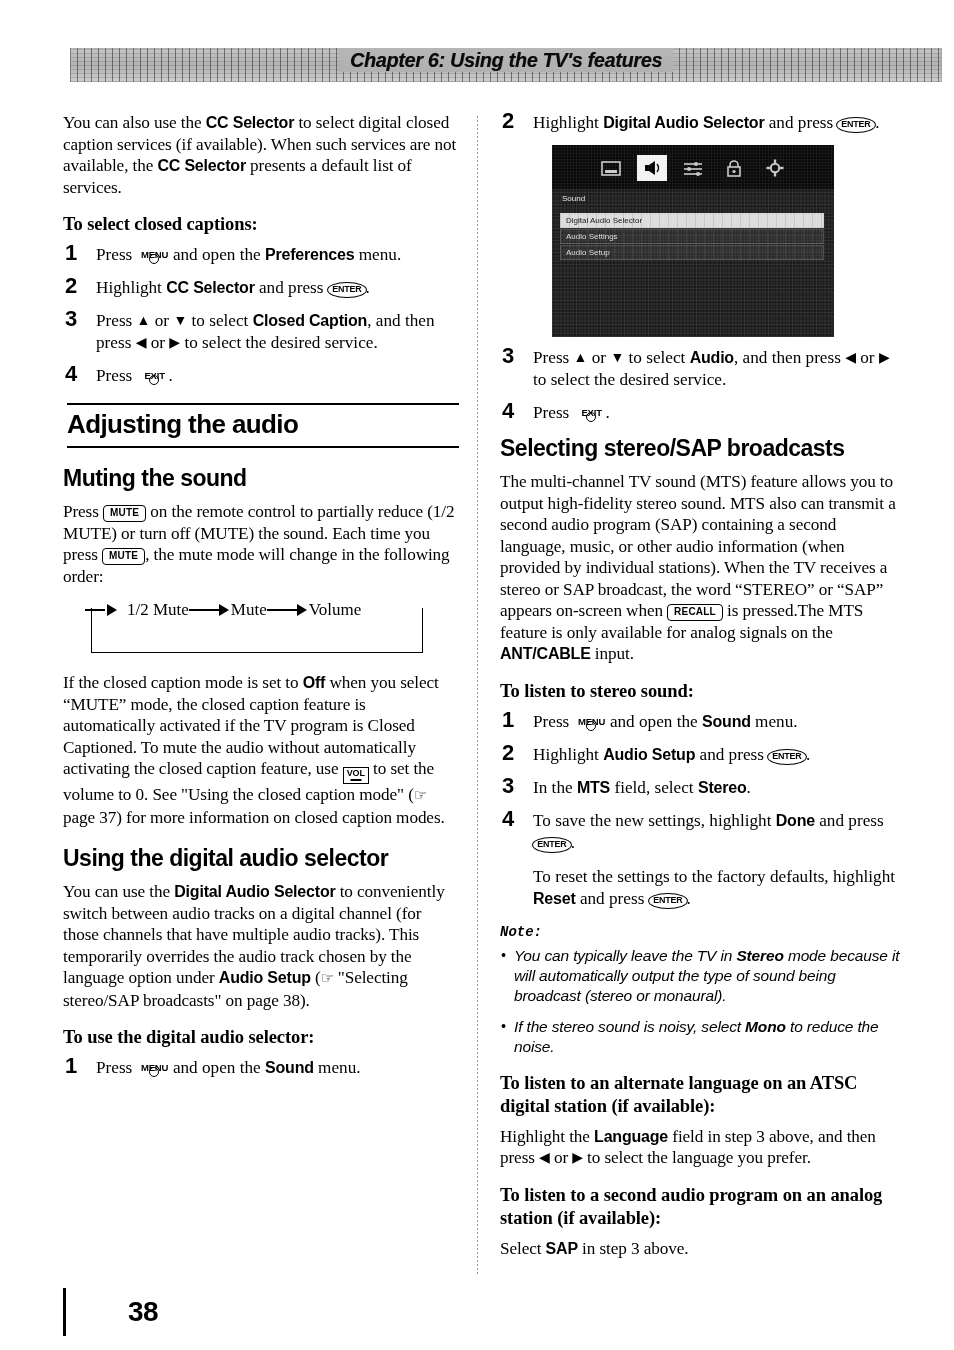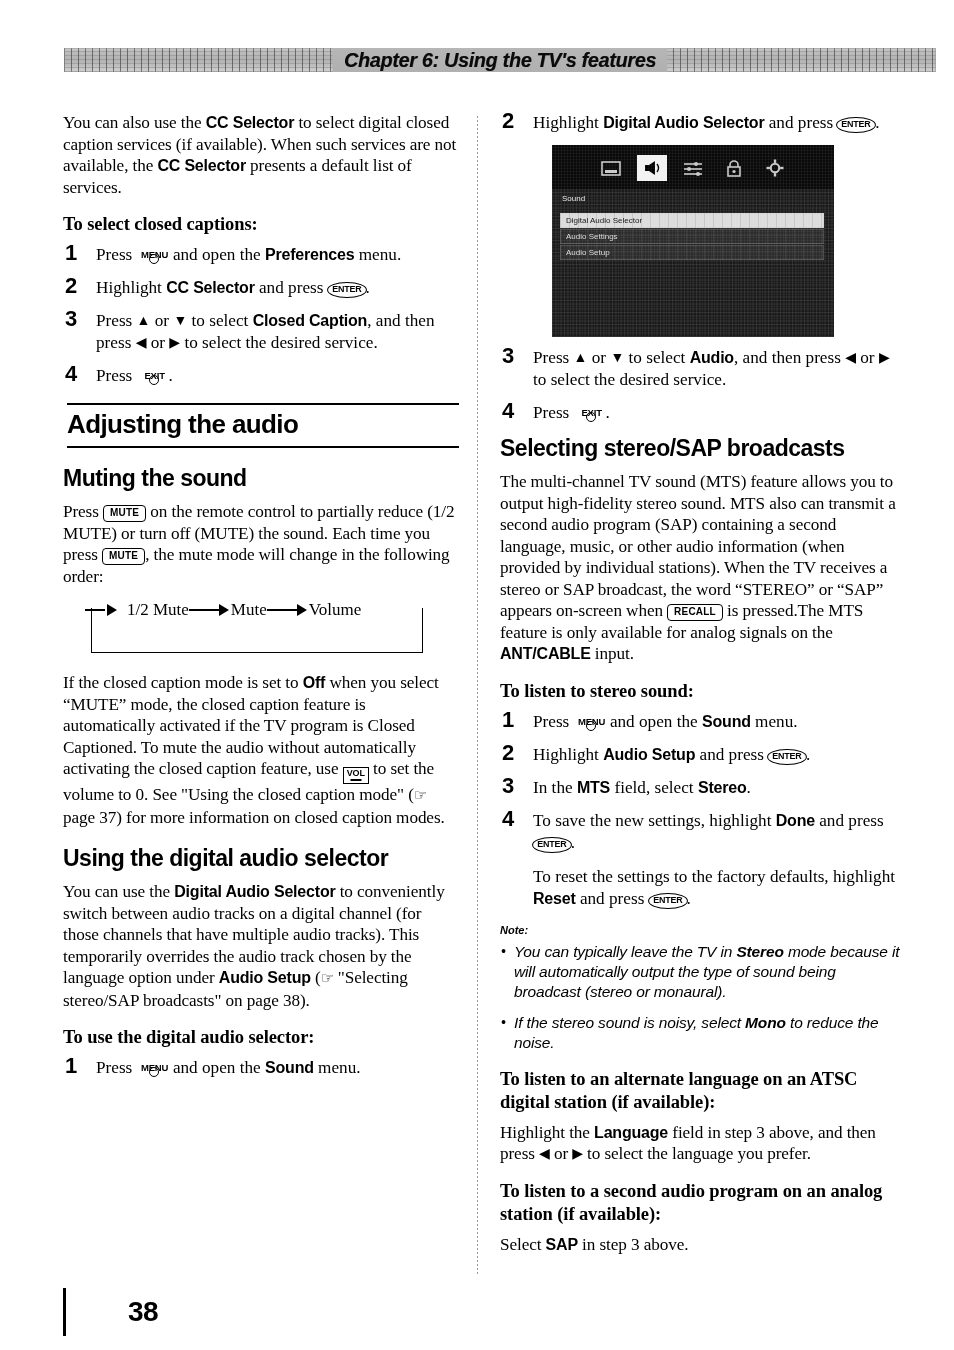--- a/index.html
+++ b/index.html
@@ -13,35 +13,35 @@
     position: relative;
     overflow: hidden;
     font-family: "Liberation Serif", serif;
     color: #000;
     -webkit-font-smoothing: none;
   }
 
   
   .header-band {
     position: absolute;
-    left: 64px;
+    left: 70px;
     top: 48px;
     width: 872px;
-    height: 24px;
+    height: 34px;
     background:
       repeating-linear-gradient(90deg,
         rgba(40,40,40,0.55) 0px, rgba(40,40,40,0.55) 1px,
         rgba(255,255,255,0.0) 1px, rgba(255,255,255,0.0) 7px),
       repeating-linear-gradient(0deg,
         rgba(120,120,120,0.35) 0px, rgba(120,120,120,0.35) 1px,
         rgba(255,255,255,0.0) 1px, rgba(255,255,255,0.0) 4px),
       linear-gradient(180deg, #c9c9c9 0%, #bdbdbd 18%, #b2b2b2 50%, #c4c4c4 82%, #d2d2d2 100%);
     box-shadow: inset 0 0 0 1px rgba(150,150,150,0.5);
     display: flex;
-    align-items: flex-end;
+    align-items: flex-start;
     justify-content: center;
   }
   .header-title {
     font-family: "Liberation Sans", sans-serif;
     font-weight: bold;
     font-style: italic;
     font-size: 21px;
     letter-spacing: -0.3px;
     color: #0a0a0a;
     padding: 0 12px;
@@ -334,24 +334,24 @@
   }
   .tvshot .mrow.hl {
     background:
       repeating-linear-gradient(90deg, rgba(0,0,0,0.10) 0 1px, rgba(0,0,0,0) 1px 9px),
       #dcdcdc;
     color: #101010;
   }
 
   
   .note-head {
-    font-family: Liberation Sans, sans-serif;
+    font-family: Liberation Mono, monospace;
     font-weight: bold;
     font-style: italic;
-    font-size: 11px;
+    font-size: 14px;
     margin: 14px 0 6px 0;
   }
   ul.note {
     list-style: none;
     margin: 0 0 11px 0;
     padding: 0;
   }
   ul.note li {
     position: relative;
     padding-left: 14px;

